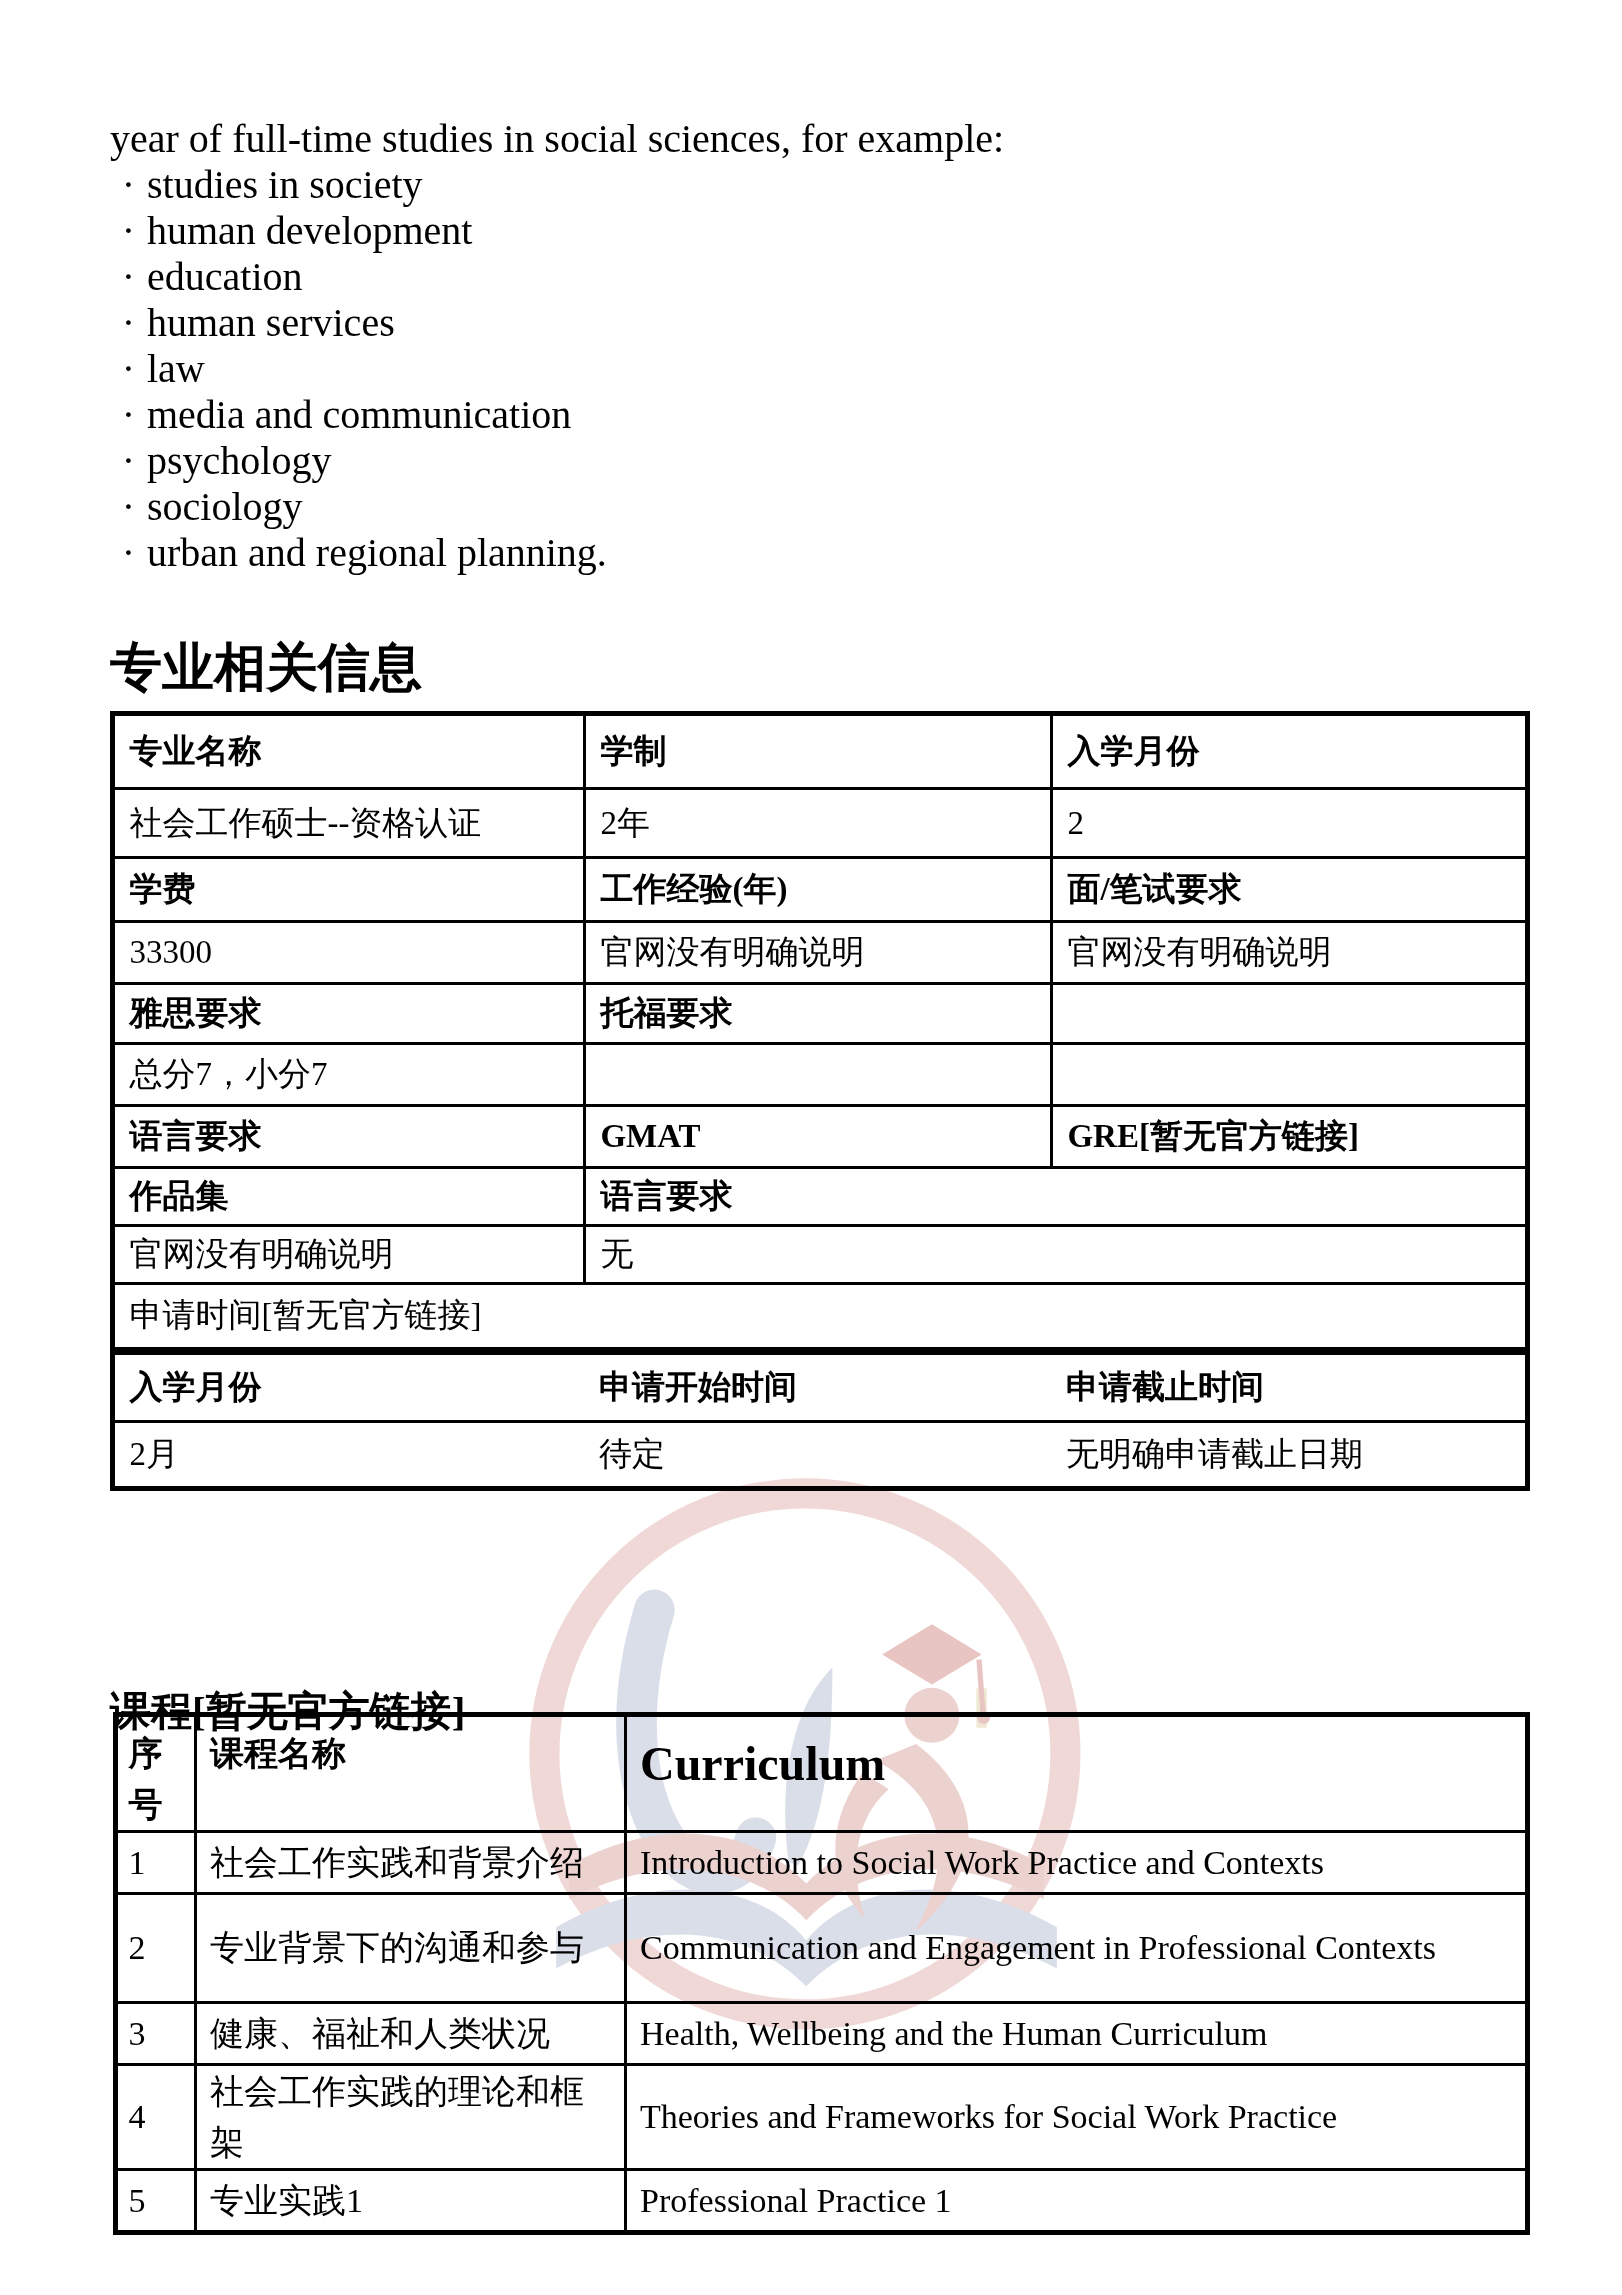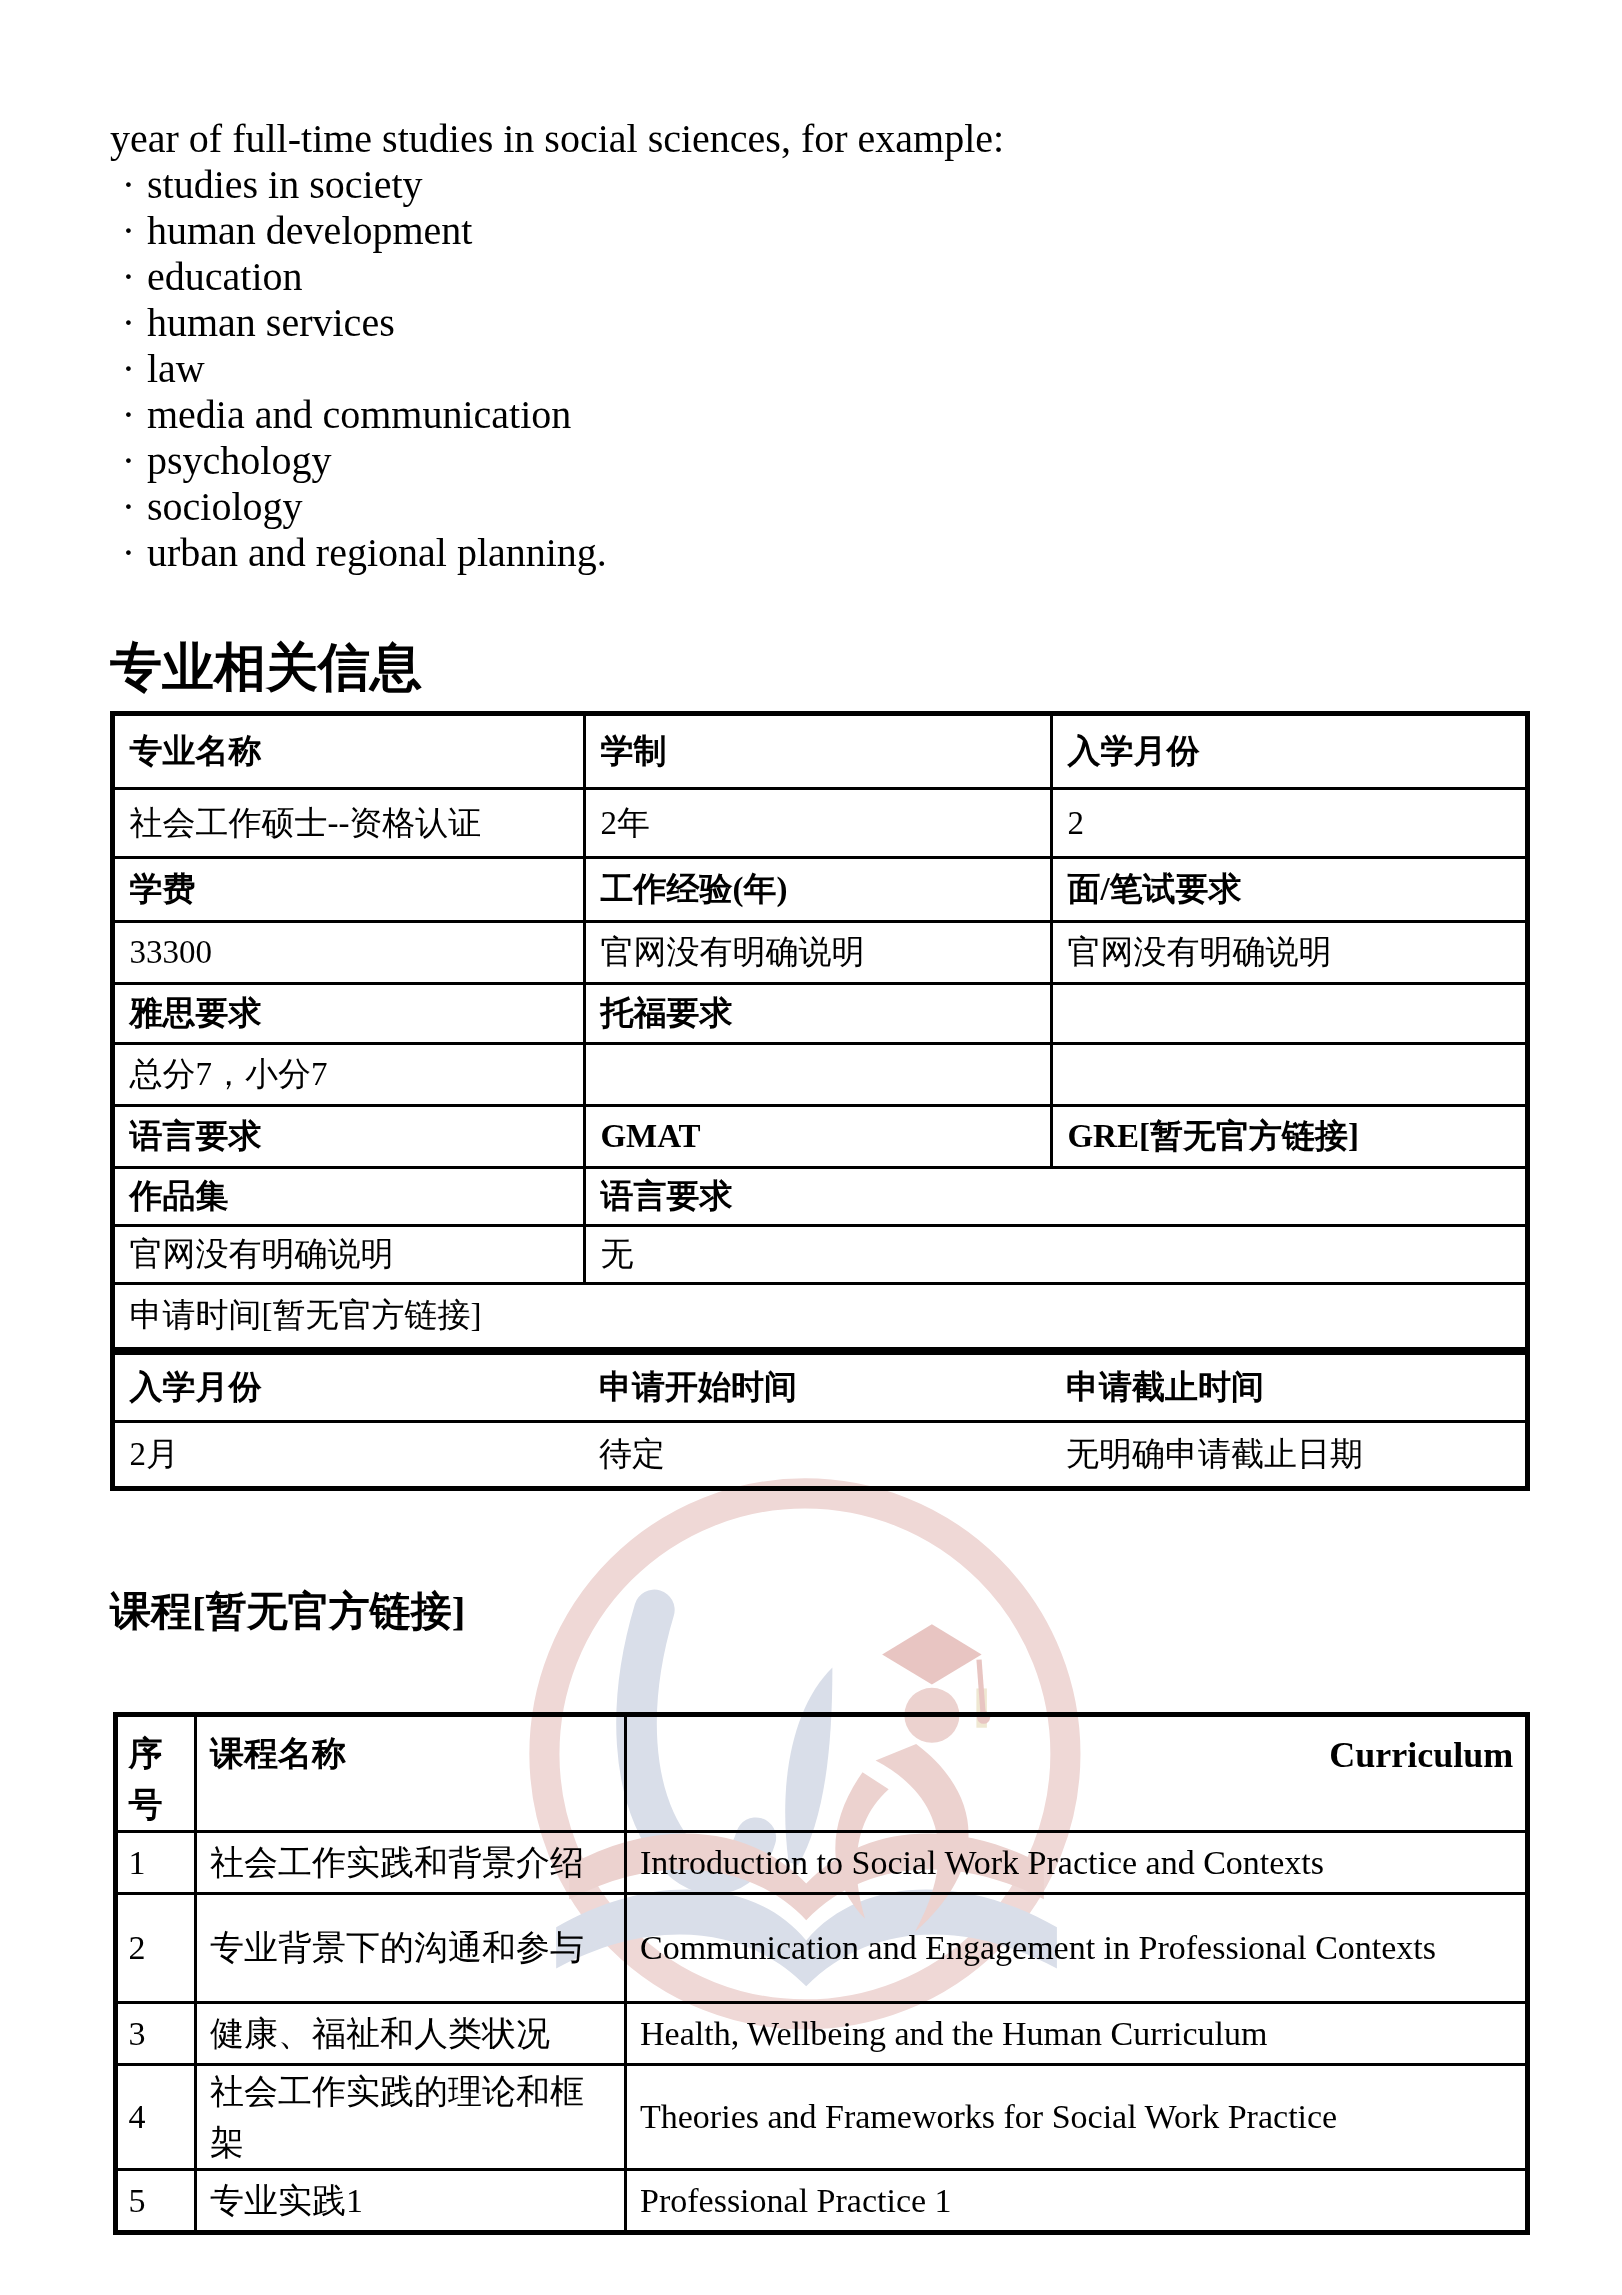--- a/index.html
+++ b/index.html
@@ -12,42 +12,42 @@
   .content{position:absolute;left:0;top:0;width:1623px;height:2295px;z-index:1;}
 
   
   .intro{position:absolute;left:110px;top:116px;font-size:40px;line-height:46px;}
   .lead{white-space:nowrap;}
   .bullet-row{display:flex;height:46px;align-items:center;}
   .dot{display:inline-block;width:37px;box-sizing:border-box;padding-left:11.8px;}
 
   
   .h1{position:absolute;left:110px;top:633px;margin:0;font-size:52px;font-weight:bold;white-space:nowrap;}
-  .h2{position:absolute;left:110px;top:1584px;margin:0;font-size:41px;font-weight:bold;white-space:nowrap;}
+  .h2{position:absolute;left:110px;top:1684px;margin:0;font-size:41px;font-weight:bold;white-space:nowrap;}
 
   
   table.info{
     position:absolute;left:110px;top:711px;width:1415px;
     border-collapse:collapse;table-layout:fixed;
     border:5.9px solid #000;font-size:33px;padding-left:12px;
   }
   table.info td{border:3.9px solid #000;padding:0 9.2px 0 14.4px;vertical-align:middle;overflow:hidden;}
   table.info tr.b td{font-weight:bold;}
   table.info tr.nv td{border-left:0;border-right:0;}
   table.info tr.tt td{border-top:8.5px solid #000;}
 
   
   table.courses{
     position:absolute;left:113px;top:1712px;width:1412px;
     border-collapse:collapse;table-layout:fixed;
     border:5.9px solid #000;font-size:34px;
   }
   table.courses td{border:3.9px solid #000;padding:0 11.8px 0 13px;vertical-align:middle;line-height:1.5;overflow:hidden;}
   table.courses tr.head td{font-weight:bold;vertical-align:top;padding-top:10.5px;}
-  table.courses td.cur{font-size:36px;text-align:right;}
+  table.courses td.cur{font-size:48px;}
   table.courses td.num{padding-left:10.5px;}
 </style>
 </head>
 <body>
 
 <div class="page">
 
   <svg class="watermark" viewBox="0 0 1100 1100" aria-hidden="true">
     <circle cx="530" cy="530" r="398" fill="none" stroke="#efd8d6" stroke-width="46"></circle>
 

